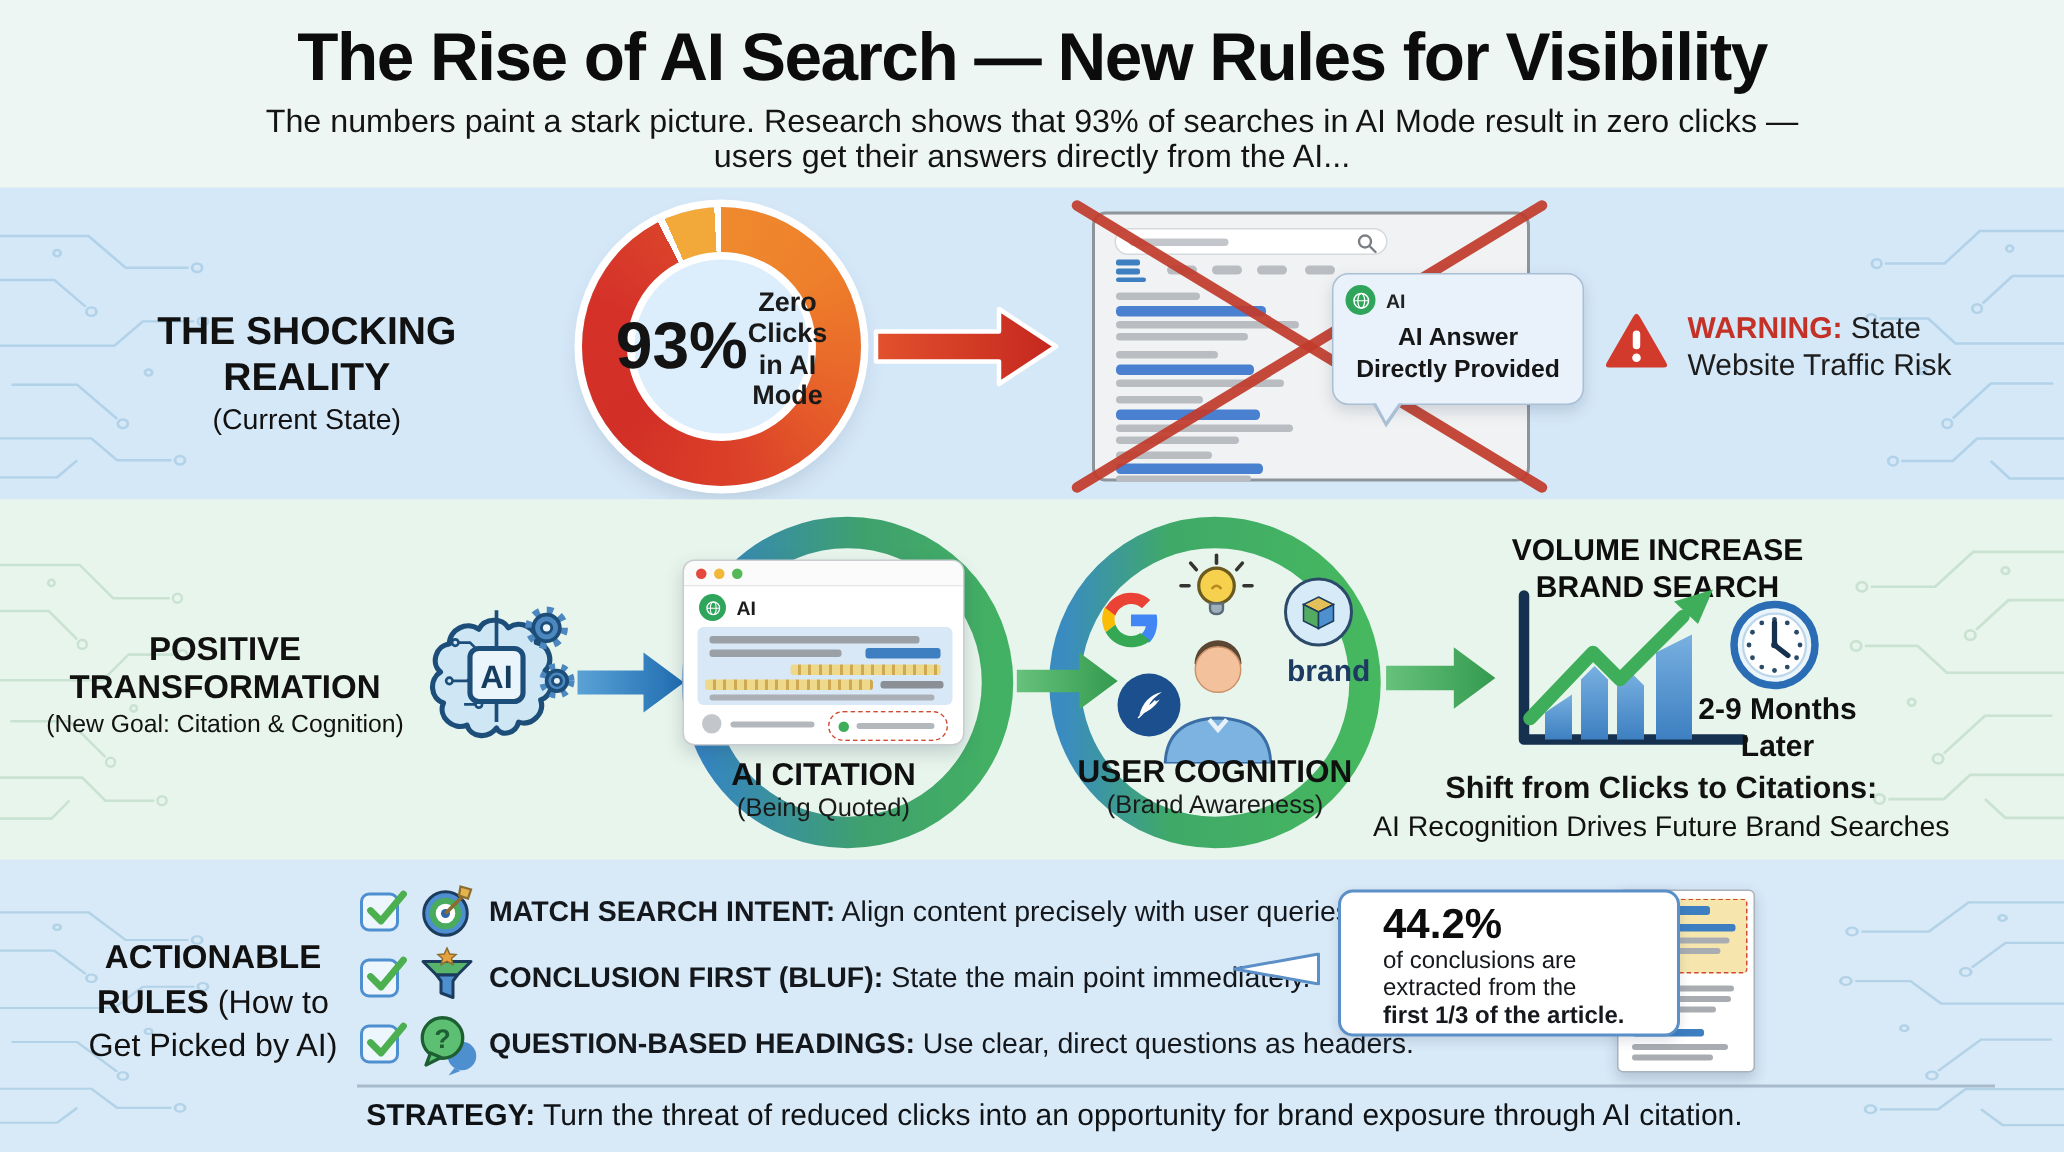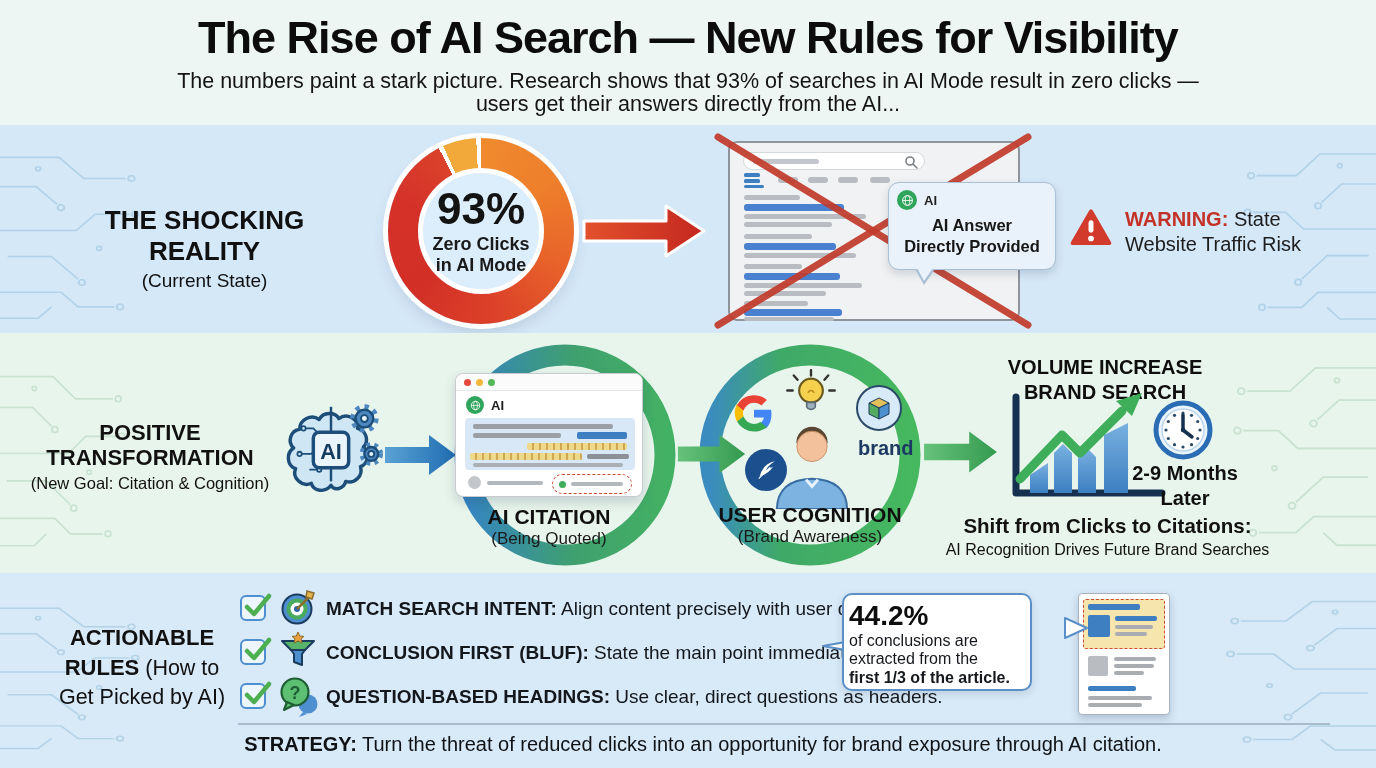--- a/index.html
+++ b/index.html
@@ -29,21 +29,21 @@
   
   .s1label{left:52px;top:80px;width:305px;}
   .s1label .l1{font-size:26px;font-weight:800;}
   .s1label .l2{font-size:19px;font-weight:500;margin-top:3px;}
   .donut{left:388px;top:13px;width:186px;height:186px;border-radius:50%;
     background:conic-gradient(from 0deg,#ef8a2e 0deg,#ee7f2b 55deg,#e8642a 110deg,#dc4129 170deg,
       #d22f26 230deg,#d53129 290deg,#da422b 333deg,#ffffff 333deg,#ffffff 336deg,
       #f3a93a 336deg,#f3a93a 357deg,#ffffff 357deg);
     box-shadow:0 0 0 5px #fff,0 8px 16px rgba(40,60,90,.18);}
   .donut-hole{position:absolute;inset:30px;border-radius:50%;background:#dcedfb;border:5px solid #fff;
-    display:flex;flex-direction:column;align-items:center;justify-content:center;text-align:center;}
+    display:flex;flex-direction:row;align-items:center;justify-content:center;text-align:center;}
   .donut-val{font-size:44px;font-weight:800;line-height:1;color:#131313;}
   .donut-cap{font-size:18px;font-weight:800;line-height:1.15;margin-top:3px;color:#1a1a1a;}
 
   .serp{left:728px;top:16px;width:292px;height:180px;background:#f1f2f3;border:2px solid #8f949a;
     border-radius:9px;z-index:2;}
   .pill{position:absolute;left:13px;top:9px;width:182px;height:18px;border-radius:9px;background:#fff;
     border:1px solid #d6d9dc;}
   .pill .pline{position:absolute;left:9px;top:6px;width:66px;height:5px;border-radius:2.5px;background:#c3c7cb;}
   .pill .mag{position:absolute;right:6px;top:2px;width:14px;height:14px;}
   .ln{position:absolute;left:14px;height:5px;border-radius:2.5px;background:#b9bdc2;}
@@ -90,31 +90,31 @@
   .cap-t{font-size:21px;font-weight:800;color:#101010;}
   .cap-s{font-size:17px;font-weight:500;color:#1a1a1a;}
   .brandtxt{font-size:20px;font-weight:800;color:#1d3a63;z-index:4;}
   .circle-badge{border-radius:50%;display:flex;align-items:center;justify-content:center;z-index:4;}
   .chart-title{left:965px;top:22px;width:280px;text-align:center;font-size:20px;font-weight:800;
     line-height:1.25;color:#0e0e0e;}
   .clock-cap{left:1120px;top:128px;width:130px;text-align:center;font-size:20px;font-weight:800;
     line-height:1.25;color:#101010;}
   .shift{left:880px;top:180px;width:455px;text-align:center;line-height:1.3;color:#121212;}
   .shift .sb{font-size:20.5px;font-weight:800;}
-  .shift .sr{font-size:16px;font-weight:500;}
+  .shift .sr{font-size:19px;font-weight:500;}
 
   
   .s3label{left:14px;top:50px;width:256px;font-size:21.5px;line-height:1.35;}
   .s3label .b{font-weight:800;font-size:22px;}
   .rule-check{width:26px;height:26px;border-radius:6px;border:2.5px solid #4e8fd0;background:#eef6fd;z-index:2;}
   .rule-check svg{position:absolute;left:1px;top:-4px;}
   .rule-text{font-size:19px;color:#14181c;white-space:nowrap;}
   .rule-text .rb{font-weight:800;}
-  .callout{left:842px;top:20px;width:190px;height:98px;background:#fff;border:2px solid #5b8fc7;
-    border-radius:10px;padding:6px 5px;z-index:3;box-shadow:0 3px 8px rgba(40,60,90,.15);}
+  .callout{left:892px;top:20px;width:228px;height:98px;background:#fff;border:2px solid #5b8fc7;
+    border-radius:10px;padding:6px 28px;z-index:3;box-shadow:0 3px 8px rgba(40,60,90,.15);}
   .co-stat{font-size:28px;font-weight:800;line-height:1.1;color:#0d0d0d;}
   .co-line{font-size:16px;line-height:1.16;color:#15181c;}
   .co-bold{font-weight:800;}
   .article{left:1078px;top:20px;width:92px;height:122px;background:#fff;border:1px solid #a9b2bb;
     border-radius:4px;box-shadow:0 4px 9px rgba(40,60,90,.22);}
   .art-hl{position:absolute;left:4px;top:5px;width:82px;height:50px;background:#f6e6ae;
     border:1.5px dashed #cf4a32;border-radius:3px;}
   .bar{position:absolute;border-radius:2px;}
   .divider{left:238px;top:150px;width:1092px;height:2px;background:#8196a8;opacity:.55;}
   .strategy{left:238px;top:160px;width:930px;text-align:center;font-size:20px;color:#101316;}

